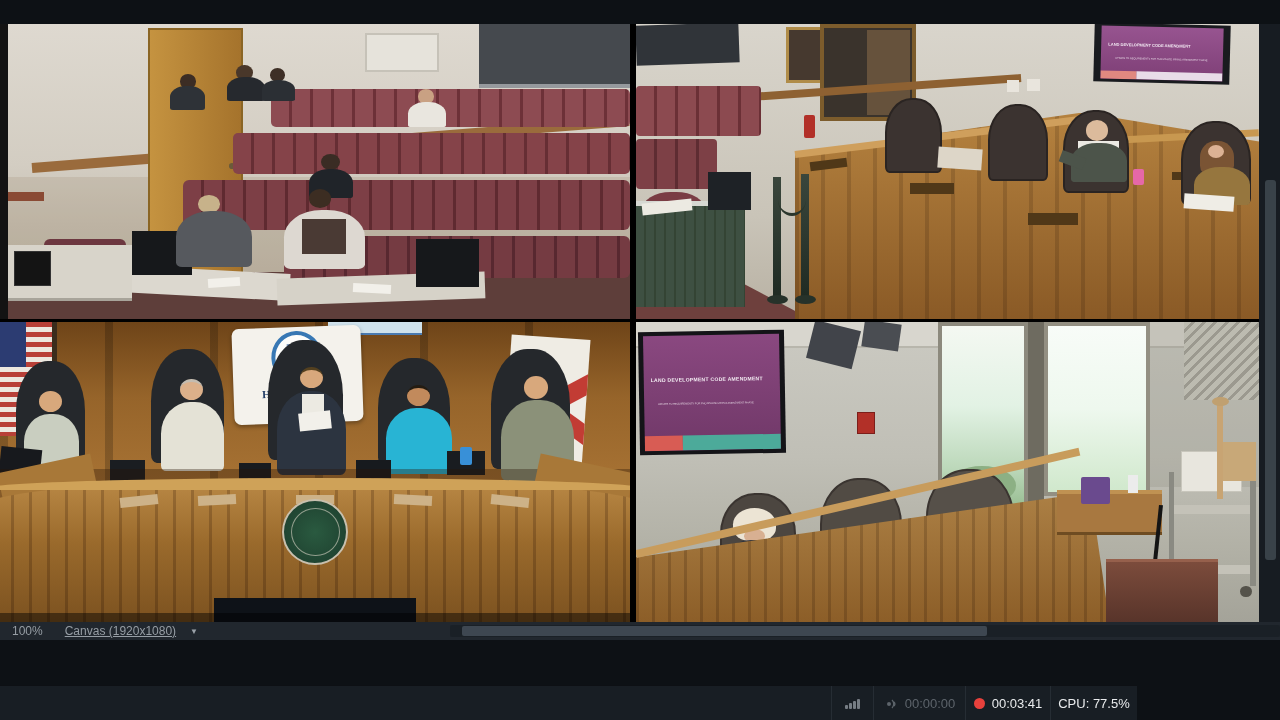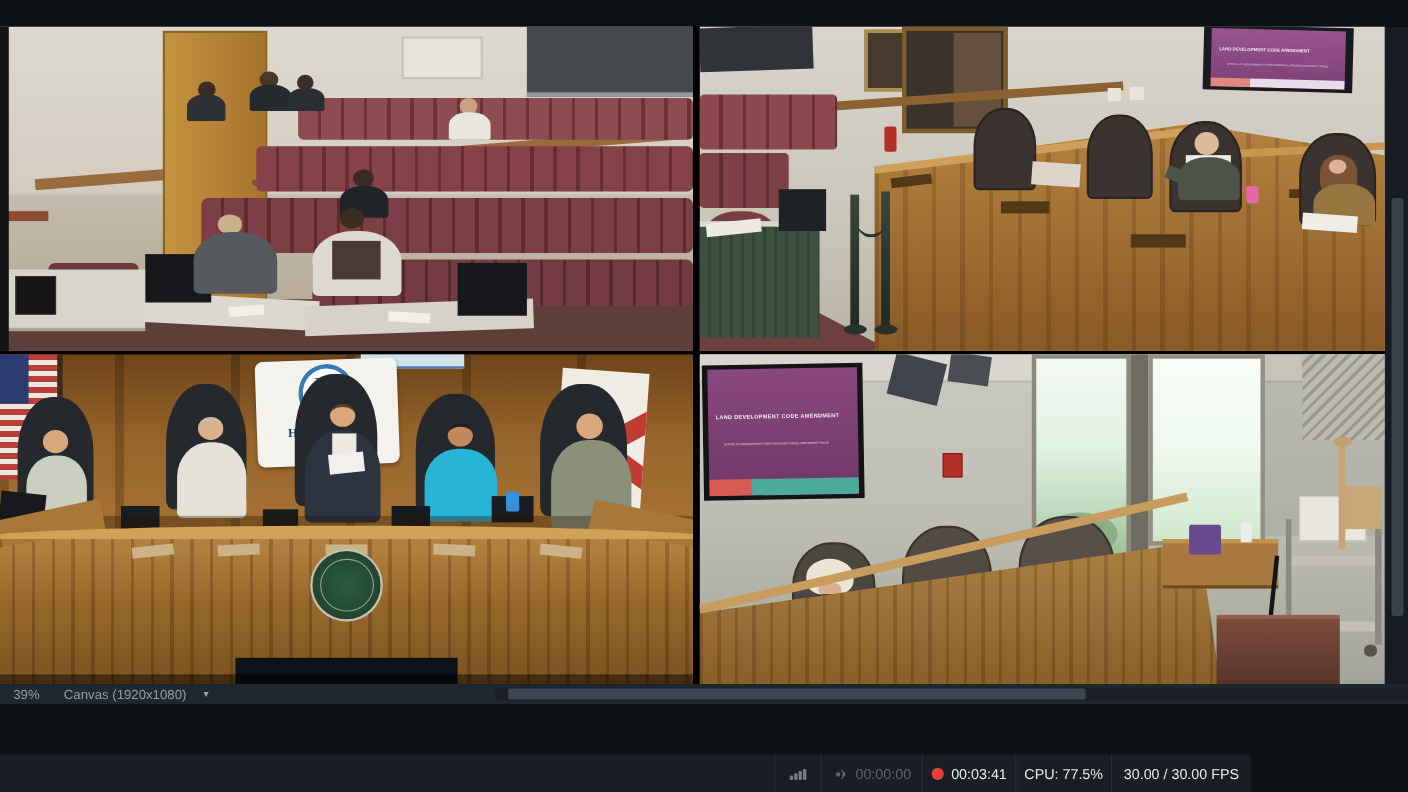--- a/index.html
+++ b/index.html
@@ -16,21 +16,21 @@
   .q{position:absolute;overflow:hidden;}
   .stripes{background:repeating-linear-gradient(90deg,var(--c1) 0 18px,var(--c2) 18px 21px);}
   .head{position:absolute;border-radius:50%;}
   .rtop{border-radius:46% 46% 8% 8%;}
   .vfill{position:absolute;left:1259px;top:0;width:21px;height:598px;background:#171c22;}
   .vthumb{position:absolute;left:6px;top:156px;width:11px;height:380px;background:#394249;border-radius:3px;}
   
   .zoomrow{position:absolute;left:0;top:622px;width:1280px;height:18px;background:#21272e;
     display:flex;align-items:center;font-size:12px;color:#969da4;}
   .zoomrow .lbl{margin-left:12px;}
-  .zoomrow .lbl2{margin-left:22px;}
+  .zoomrow .lbl2{margin-left:22px;text-decoration:underline;}
   .caret{margin-left:14px;font-size:8px;color:#9aa1a8;}
   .htrack{position:absolute;left:450px;top:3px;width:830px;height:12px;background:#1a2026;border-radius:2px;}
   .hthumb{position:absolute;left:12px;top:1px;width:525px;height:10px;background:#3e4751;border-radius:2px;}
   
   .controls{position:absolute;left:0;top:640px;width:1280px;height:45px;background:#14191f;border-top:2px solid #0e1216;}
   .nosource{position:absolute;left:12px;top:0;height:45px;line-height:45px;font-size:14px;color:#dfe2e5;}
   .btn{position:absolute;top:8px;height:29px;background:#1f262e;border:1px solid #343c45;border-radius:3px;
     display:flex;align-items:center;justify-content:center;gap:6px;box-sizing:border-box;}
   .btn .blabel{font-size:13px;color:#8e959c;}
   .gear{font-size:15px;color:#d3d7db;line-height:1;}
@@ -253,21 +253,21 @@
       <div class="a" style="left:83.5%;top:61%;width:0.7%;height:19%;background:#141414;transform:rotate(6deg);"></div>
       <div class="a" style="left:75.5%;top:79%;width:18%;height:21%;background:linear-gradient(180deg,#7c4c3c,#58342a);border-top:3px solid #96604c;box-sizing:border-box;"></div>
     </div>
 
     <div class="vfill">
       <div class="vthumb"></div>
     </div>
   </div>
 
   <div class="zoomrow">
-    <span class="lbl">39%</span>
+    <span class="lbl">100%</span>
     <span class="lbl2">Canvas (1920x1080)</span>
     <span class="caret">▼</span>
     <div class="htrack">
       <div class="hthumb"></div>
     </div>
   </div>
 
 
   <div class="statusbar">
     <div class="seg" style="width:41px;">
@@ -286,18 +286,15 @@
       </svg>
       <span>00:00:00</span>
     </div>
     <div class="seg" style="width:84px;">
       <span class="recdot"></span>
       <span>00:03:41</span>
     </div>
     <div class="seg" style="width:86px;">
       <span>CPU: 77.5%</span>
     </div>
-    <div class="seg" style="width:126px;">
-      <span>30.00 / 30.00 FPS</span>
-    </div>
   </div>
 
 </div>
 
 </body></html>

